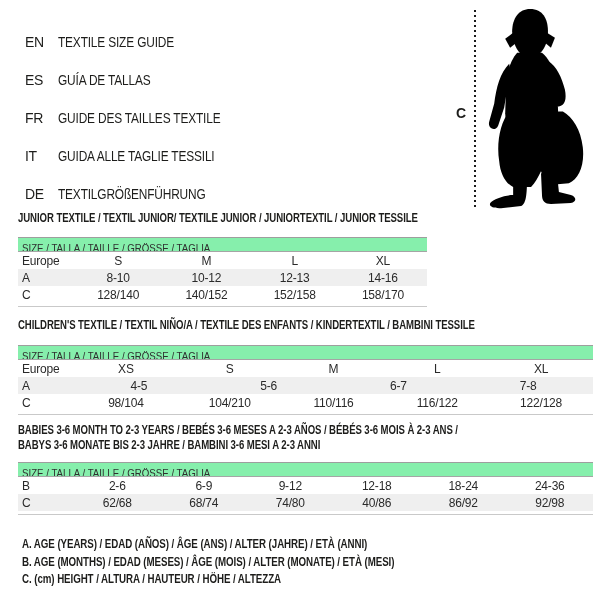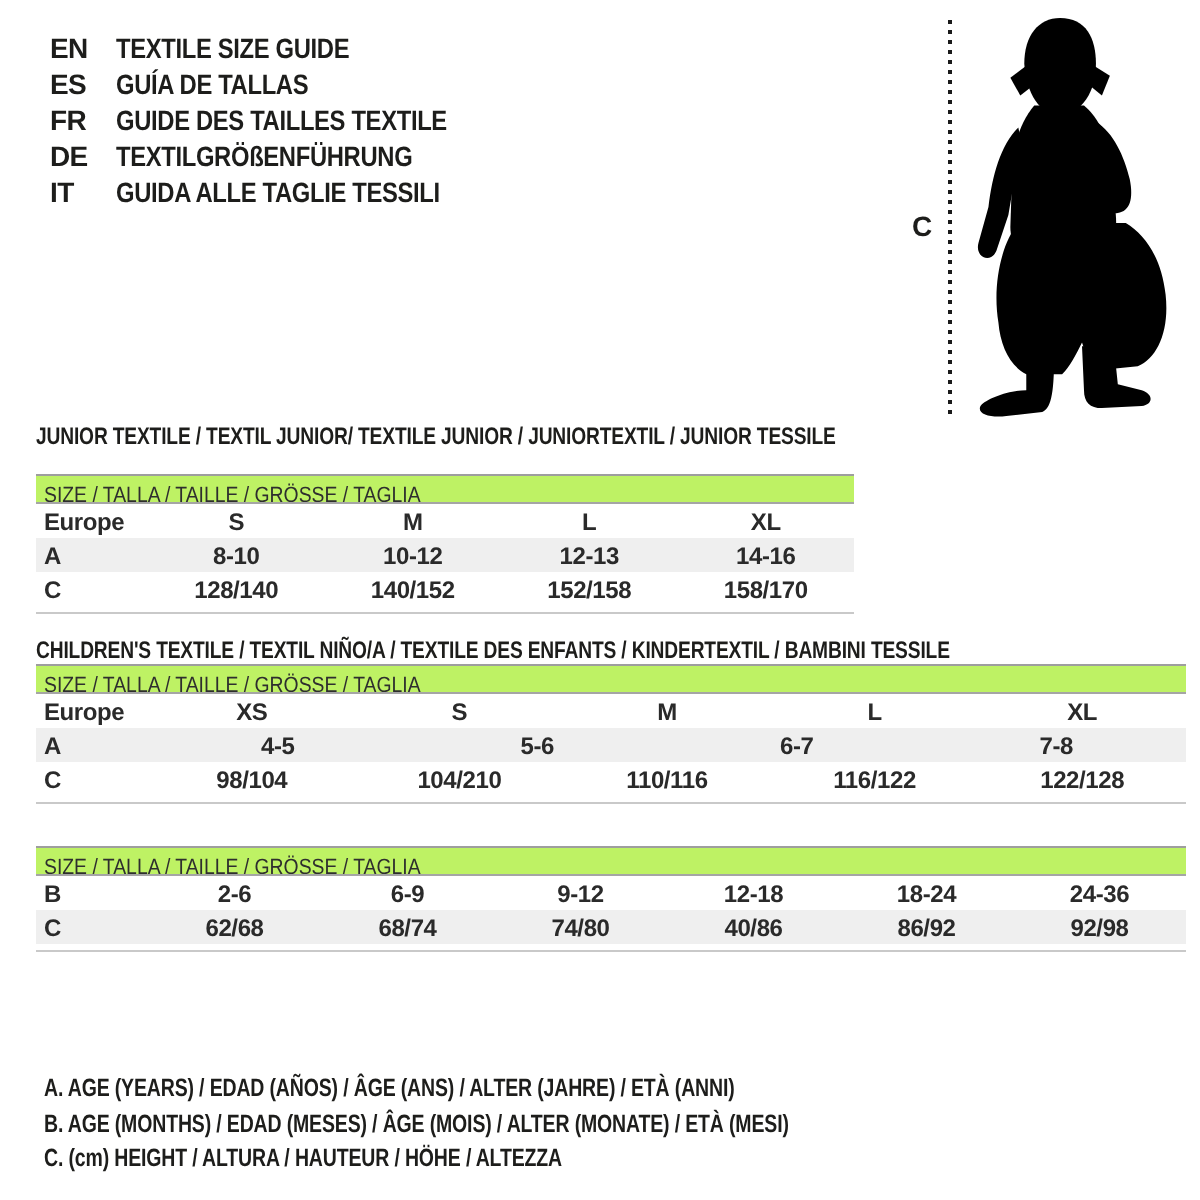--- a/index.html
+++ b/index.html
@@ -3,46 +3,46 @@
 <meta charset="utf-8">
 <style>
   html,body{margin:0;padding:0;}
   body{
     width:600px;height:600px;position:relative;background:#ffffff;
     font-family:"Liberation Sans","DejaVu Sans",sans-serif;
     color:#1d1d1b;overflow:hidden;
   }
   
   .lang-header{position:absolute;left:25px;top:14px;}
-  .lang-row{display:flex;height:18px;align-items:flex-end;font-weight:bold;font-size:14px;}
+  .lang-row{display:flex;height:18px;align-items:flex-start;font-weight:normal;font-size:14px;margin-top:20px;}
   .lang-code{flex:0 0 33px;letter-spacing:-0.3px;}
   .lang-title{display:inline-block;transform:scaleX(0.85);transform-origin:0 50%;
     white-space:nowrap;letter-spacing:-0.2px;}
   
   .height-line{position:absolute;left:474px;top:10px;width:2px;height:197px;
     background:repeating-linear-gradient(to bottom,#1a1a1a 0 2px,transparent 2px 5px);}
   .height-label{position:absolute;left:456px;top:105px;font-weight:bold;font-size:14px;}
   .silhouette{position:absolute;left:483px;top:6px;width:117px;height:204px;}
   
   .sec{position:absolute;left:18px;}
   .sec0{top:211px;width:409px;}
   .sec1{top:318px;width:575px;}
   .sec2{top:423px;width:575px;}
   .sec0 .sec-title-wrap{margin-bottom:12px;}
-  .sec1 .sec-title-wrap{}
+  .sec1 .sec-title-wrap{margin-bottom:13px;}
   .sec2 .sec-title-wrap{margin-bottom:9px;}
   .sec-title{font-weight:bold;font-size:12px;line-height:14px;white-space:nowrap;
     transform:scaleX(0.80);transform-origin:0 0;letter-spacing:-0.1px;}
   .sec2 .sec-title{line-height:15px;}
-  .size-bar{height:13px;background:#bef264;border-top:1px solid #9e9e9e;
+  .size-bar{height:13px;background:#86efac;border-top:1px solid #9e9e9e;
     border-bottom:1px solid #a5a5a5;padding-left:4px;overflow:hidden;}
   .size-bar span{display:inline-block;font-size:11px;line-height:13px;color:#2e2e2e;
     white-space:nowrap;transform:scaleX(0.88);transform-origin:0 50%;}
   .tbody{border-bottom:1px solid #c9c9c9;padding-bottom:3px;}
-  .tr{display:flex;height:17px;align-items:center;font-size:12px;color:#2a2a2a;font-weight:bold;}
+  .tr{display:flex;height:17px;align-items:center;font-size:12px;color:#2a2a2a;}
   .tr:nth-of-type(even){background:#efefef;}
   .td{flex:1;text-align:center;letter-spacing:-0.2px;}
   .td.label{flex:0 0 52px;text-align:left;padding-left:4px;}
   
   .notes{position:absolute;left:22px;top:536px;}
   .note{font-weight:bold;font-size:12.5px;line-height:17.5px;white-space:nowrap;
     transform:scaleX(0.78);transform-origin:0 0;letter-spacing:-0.1px;}
 </style>
 </head>
 <body>
@@ -54,26 +54,26 @@
   </div>
   <div class="lang-row">
     <span class="lang-code">ES</span>
     <span class="lang-title">GUÍA DE TALLAS</span>
   </div>
   <div class="lang-row">
     <span class="lang-code">FR</span>
     <span class="lang-title">GUIDE DES TAILLES TEXTILE</span>
   </div>
   <div class="lang-row">
+    <span class="lang-code">IT</span>
+    <span class="lang-title">GUIDA ALLE TAGLIE TESSILI</span>
+  </div>
+  <div class="lang-row">
     <span class="lang-code">DE</span>
     <span class="lang-title">TEXTILGRÖßENFÜHRUNG</span>
-  </div>
-  <div class="lang-row">
-    <span class="lang-code">IT</span>
-    <span class="lang-title">GUIDA ALLE TAGLIE TESSILI</span>
   </div>
 </div>
 
 <div class="height-line"></div>
 <div class="height-label">C</div>
 <svg class="silhouette" viewBox="0 0 117 205" xmlns="http://www.w3.org/2000/svg">
   <g fill="#000000">
 
     <path d="M47 3 C60 3 65 13 65 26 C65 40 58 51 47 52 C37 52 30 41 29 26 C29 12 36 3 47 3 Z"></path>
 
@@ -154,20 +154,24 @@
       <div class="td">98/104</div>
       <div class="td">104/210</div>
       <div class="td">110/116</div>
       <div class="td">116/122</div>
       <div class="td">122/128</div>
     </div>
   </div>
 </div>
 
 <div class="sec sec2">
+  <div class="sec-title-wrap">
+    <div class="sec-title">BABIES 3-6 MONTH TO 2-3 YEARS / BEBÉS 3-6 MESES A 2-3 AÑOS / BÉBÉS 3-6 MOIS À 2-3 ANS /</div>
+    <div class="sec-title">BABYS 3-6 MONATE BIS 2-3 JAHRE / BAMBINI 3-6 MESI A 2-3 ANNI</div>
+  </div>
   <div class="size-bar">
     <span>SIZE / TALLA / TAILLE / GRÖSSE / TAGLIA</span>
   </div>
   <div class="tbody">
     <div class="tr">
       <div class="td label">B</div>
       <div class="td">2-6</div>
       <div class="td">6-9</div>
       <div class="td">9-12</div>
       <div class="td">12-18</div>

